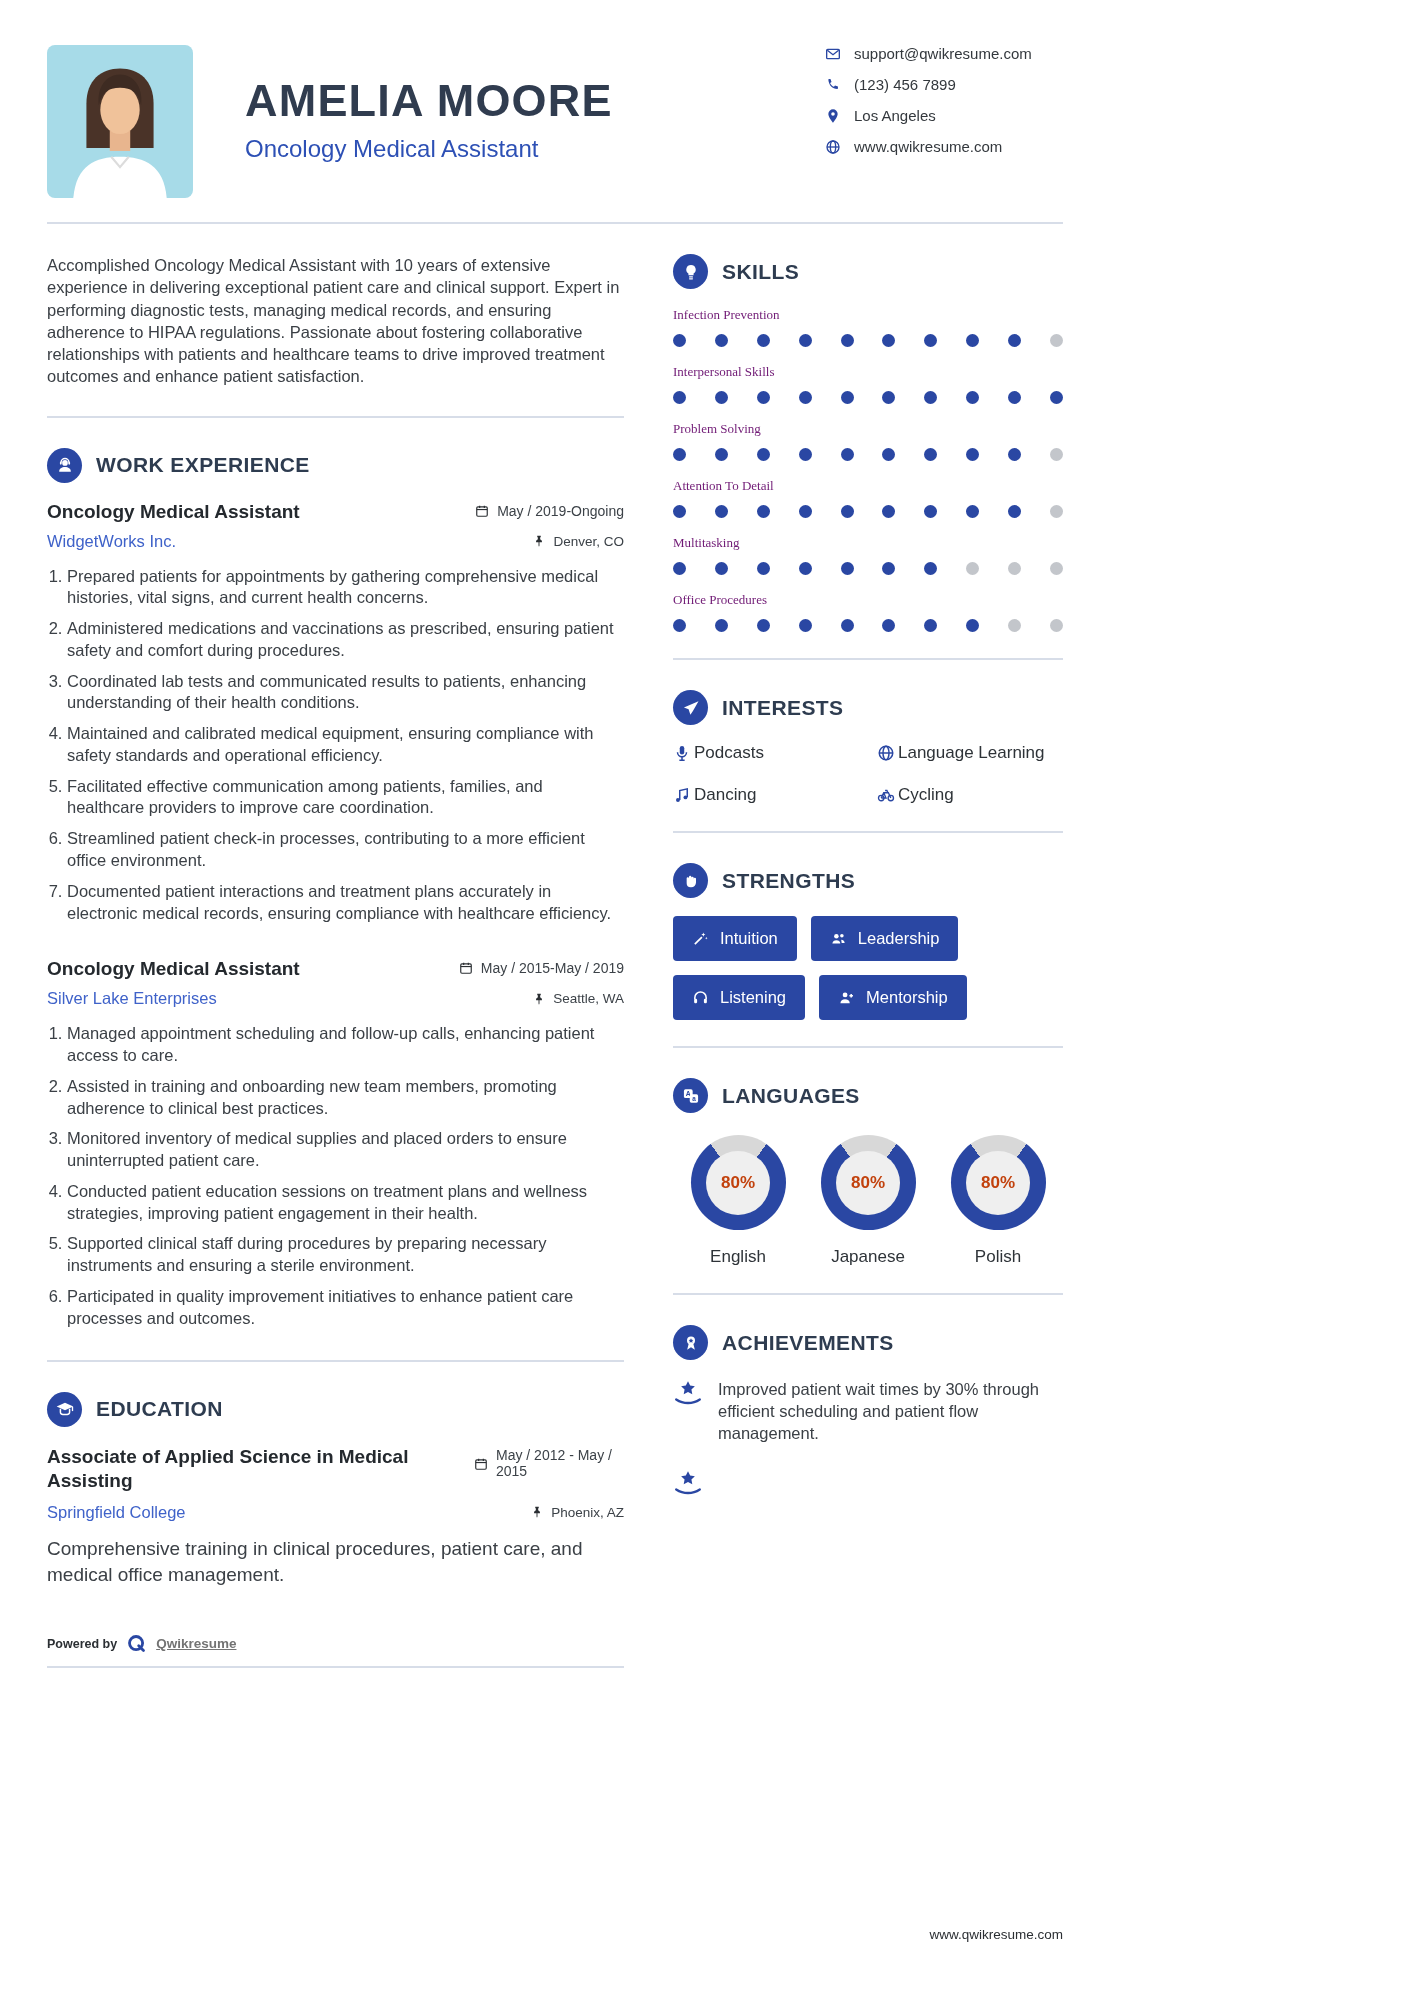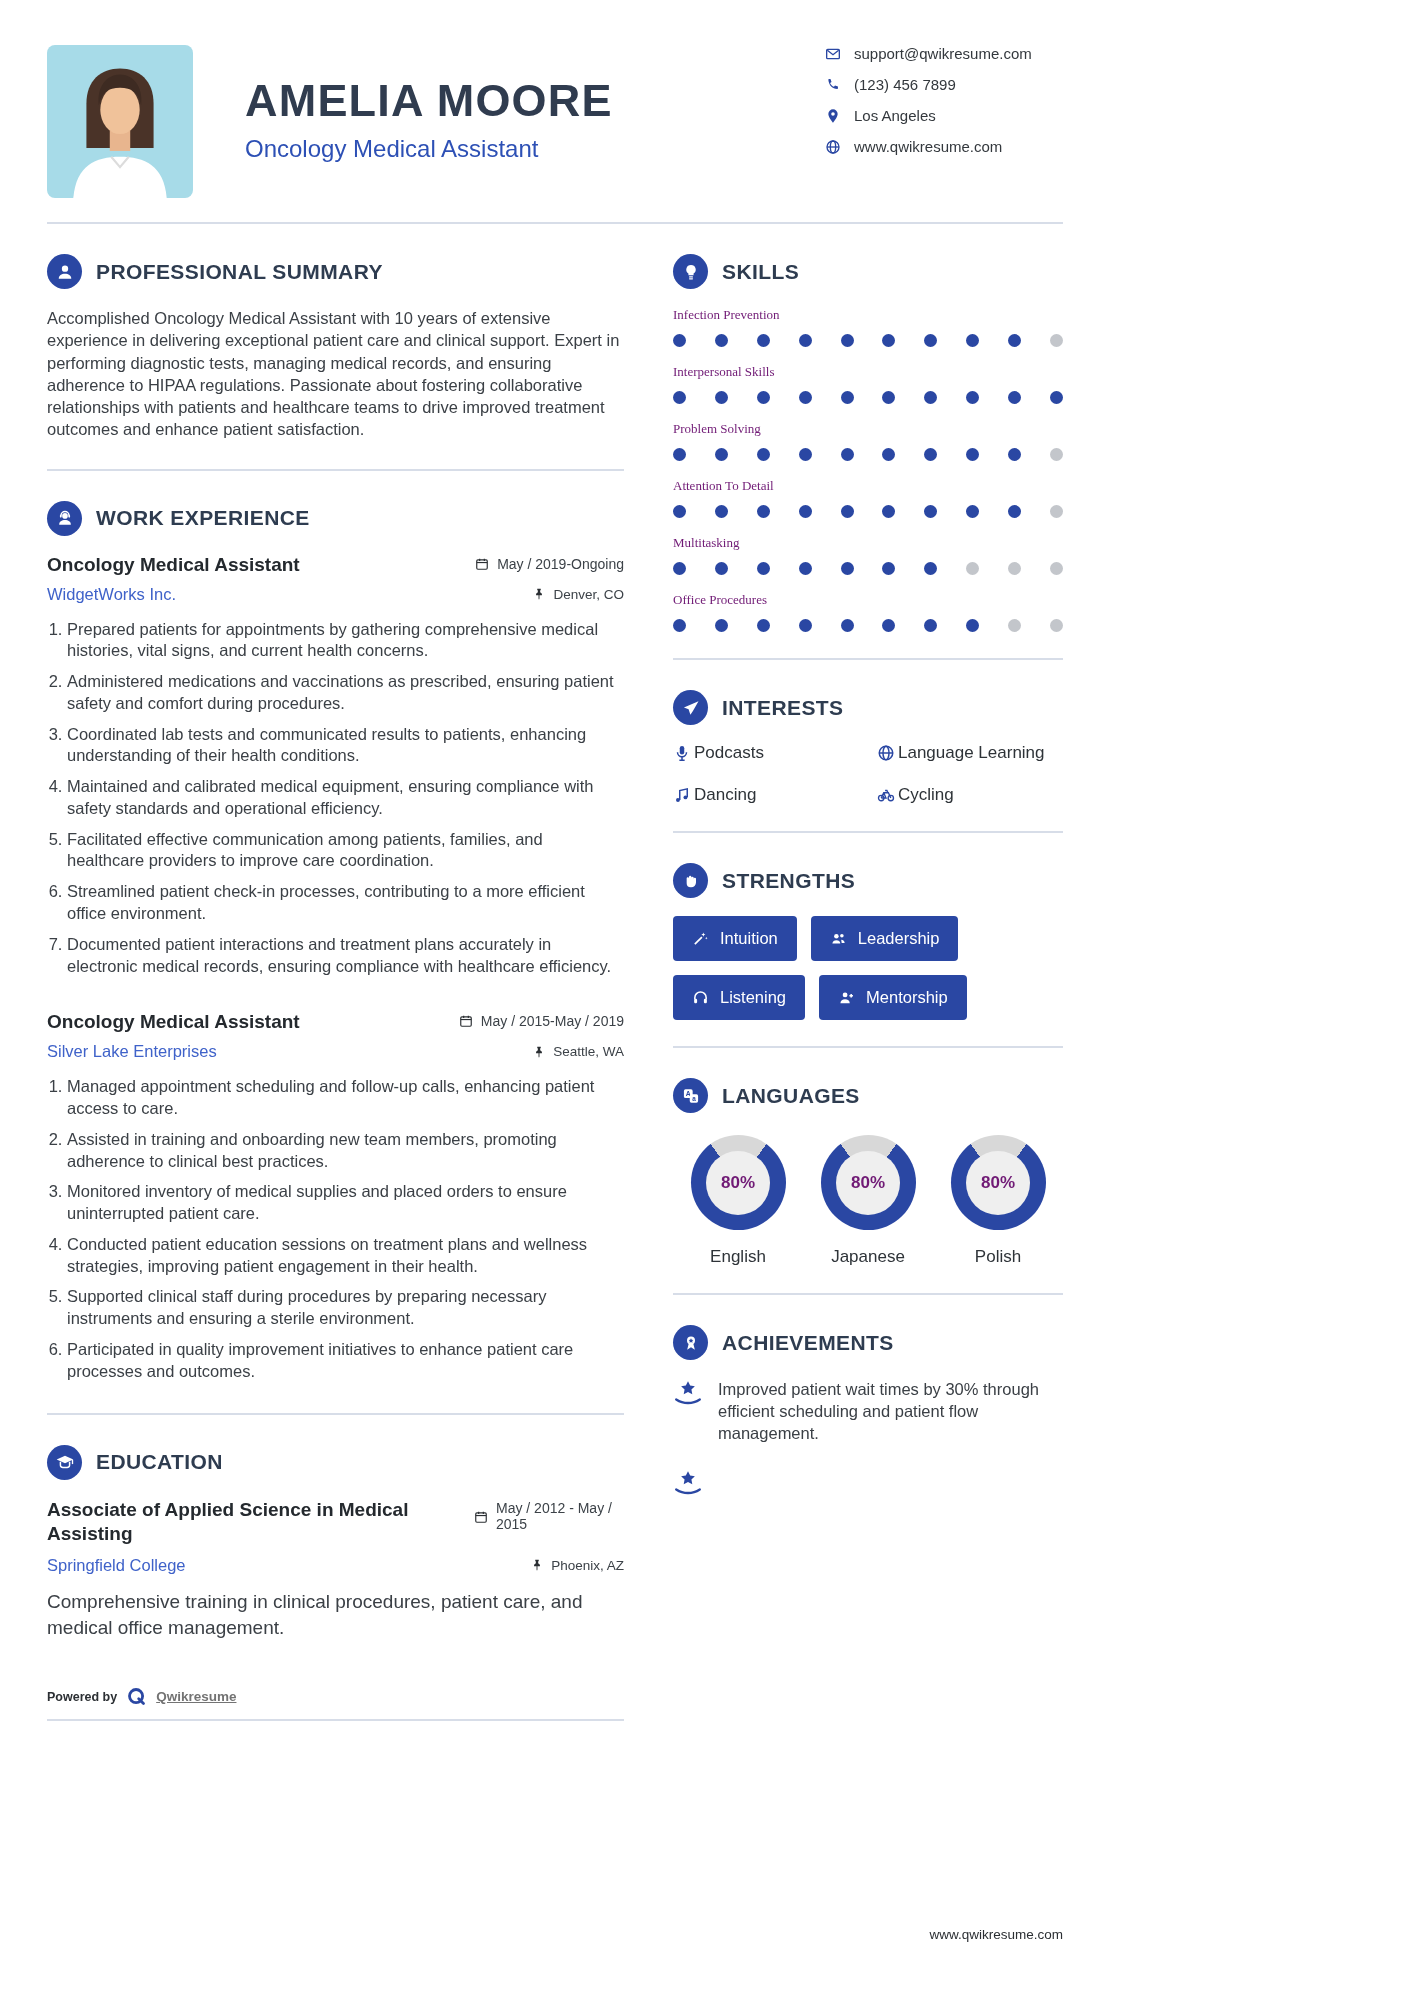--- a/index.html
+++ b/index.html
@@ -85,21 +85,21 @@
   .interest .ic svg{width:18px;height:18px;}
 
   .strengths{display:flex;flex-wrap:wrap;gap:14px;}
   .pill{display:inline-flex;align-items:center;gap:11px;background:var(--primary);color:#fff;font-size:16.5px;padding:13px 19px;border-radius:4px;cursor:pointer;border:none;}
   .pill .ic{width:17px;height:17px;display:flex;}
   .pill .ic svg{width:17px;height:17px;}
 
   .langs{display:flex;justify-content:space-between;padding:4px 6px 0;}
   .lang{display:flex;flex-direction:column;align-items:center;width:118px;}
   .donut{width:95px;height:95px;border-radius:50%;display:flex;align-items:center;justify-content:center;background:conic-gradient(var(--primary) 0 288deg,#d8d8d8 288deg 360deg);}
-  .donut-hole{width:64px;height:64px;border-radius:50%;background:#efefef;display:flex;align-items:center;justify-content:center;font-size:17px;font-weight:700;color:#701a75;}
+  .donut-hole{width:64px;height:64px;border-radius:50%;background:#efefef;display:flex;align-items:center;justify-content:center;font-size:17px;font-weight:700;color:#c2410c;}
   .lang-label{margin-top:17px;font-size:17px;color:#2e3338;}
 
   .ach{display:flex;gap:15px;margin-bottom:24px;}
   .ach .ic{width:30px;height:28px;color:var(--primary);flex:0 0 auto;margin-top:1px;display:flex;}
   .ach .ic svg{width:30px;height:28px;}
   .ach-text{font-size:16.5px;line-height:1.34;color:var(--ink);}
 
   .footer-right{margin-top:430px;text-align:right;font-size:13.5px;color:#2b2f33;}
 </style>
 </head>
@@ -162,29 +162,20 @@
     </div>
   </div>
 
   <div class="hr"></div>
 
   <div class="columns">
 
     <div class="col-left">
 
       <section>
-        <div class="sec-head">
-          <span class="sec-icon">
-            <svg viewBox="0 0 24 24">
-                <circle cx="12" cy="8" r="3.8" fill="#fff"></circle>
-                <path d="M4.5 20c0-4 3.4-6 7.5-6s7.5 2 7.5 6z" fill="#fff"></path>
-              </svg>
-          </span>
-          <span class="sec-title">PROFESSIONAL SUMMARY</span>
-        </div>
         <p class="summary-text">Accomplished Oncology Medical Assistant with 10 years of extensive experience in delivering exceptional patient care and clinical support. Expert in performing diagnostic tests, managing medical records, and ensuring adherence to HIPAA regulations. Passionate about fostering collaborative relationships with patients and healthcare teams to drive improved treatment outcomes and enhance patient satisfaction.</p>
       </section>
 
       <div class="hr-left" style="margin:28px 0 30px;"></div>
 
       <section>
         <div class="sec-head">
           <span class="sec-icon">
             <svg viewBox="0 0 24 24">
                 <circle cx="12" cy="9.5" r="3.4" fill="#fff"></circle>

